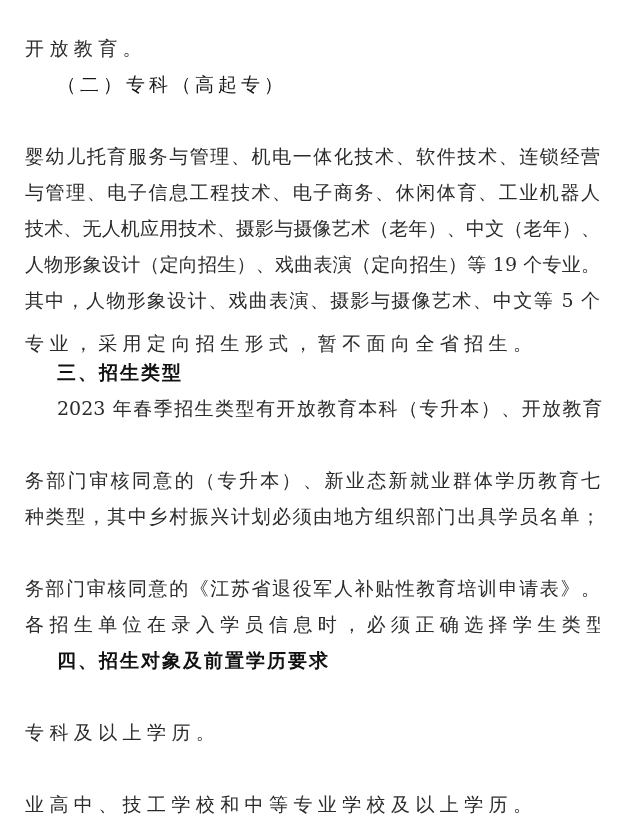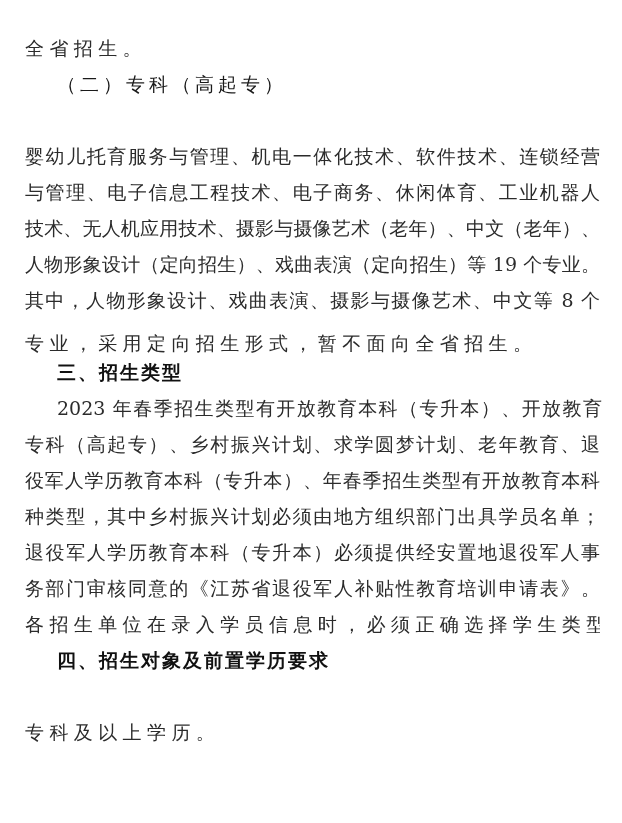--- a/index.html
+++ b/index.html
@@ -27,31 +27,30 @@
     font-size: 19px;
     letter-spacing: 2px;
     color: #111111;
   }
   .justify { text-align: justify; text-align-last: justify; letter-spacing: 0; }
 </style>
 </head>
 <body>
 
 <div class="page">
-  <div class="line" style="top:33px">全省招生。</div>
+  <div class="line" style="top:33px">开放教育。</div>
   <div class="line subhead" style="top:69px">（二）专科（高起专）</div>
   <div class="line justify" style="top:141px">婴幼儿托育服务与管理、机电一体化技术、软件技术、连锁经营</div>
   <div class="line justify" style="top:177px">与管理、电子信息工程技术、电子商务、休闲体育、工业机器人</div>
   <div class="line justify" style="top:213px">技术、无人机应用技术、摄影与摄像艺术（老年）、中文（老年）、</div>
   <div class="line justify" style="top:249px">人物形象设计（定向招生）、戏曲表演（定向招生）等 19 个专业。</div>
-  <div class="line justify" style="top:285px">其中，人物形象设计、戏曲表演、摄影与摄像艺术、中文等 8 个</div>
+  <div class="line justify" style="top:285px">其中，人物形象设计、戏曲表演、摄影与摄像艺术、中文等 5 个</div>
   <div class="line" style="top:328px">专业，采用定向招生形式，暂不面向全省招生。</div>
   <div class="line heading" style="top:357px">三、招生类型</div>
   <div class="line indent justify" style="top:393px">2023 年春季招生类型有开放教育本科（专升本）、开放教育</div>
-  <div class="line justify" style="top:429px">专科（高起专）、乡村振兴计划、求学圆梦计划、老年教育、退</div>
-  <div class="line justify" style="top:465px">役军人学历教育本科（专升本）、年春季招生类型有开放教育本科</div>
+  <div class="line justify" style="top:465px">务部门审核同意的（专升本）、新业态新就业群体学历教育七</div>
   <div class="line justify" style="top:501px">种类型，其中乡村振兴计划必须由地方组织部门出具学员名单；</div>
-  <div class="line justify" style="top:537px">退役军人学历教育本科（专升本）必须提供经安置地退役军人事</div>
   <div class="line justify" style="top:573px">务部门审核同意的《江苏省退役军人补贴性教育培训申请表》。</div>
   <div class="line" style="top:609px">各招生单位在录入学员信息时，必须正确选择学生类型。</div>
   <div class="line heading" style="top:645px">四、招生对象及前置学历要求</div>
   <div class="line" style="top:717px">专科及以上学历。</div>
+  <div class="line" style="top:789px">业高中、技工学校和中等专业学校及以上学历。</div>
 </div>
 
 </body></html>

